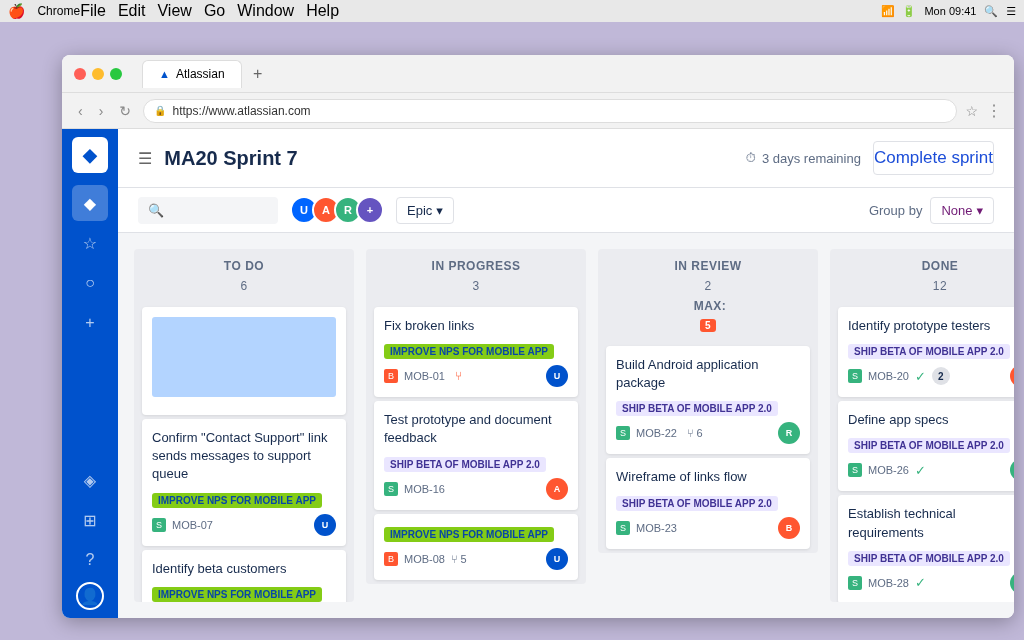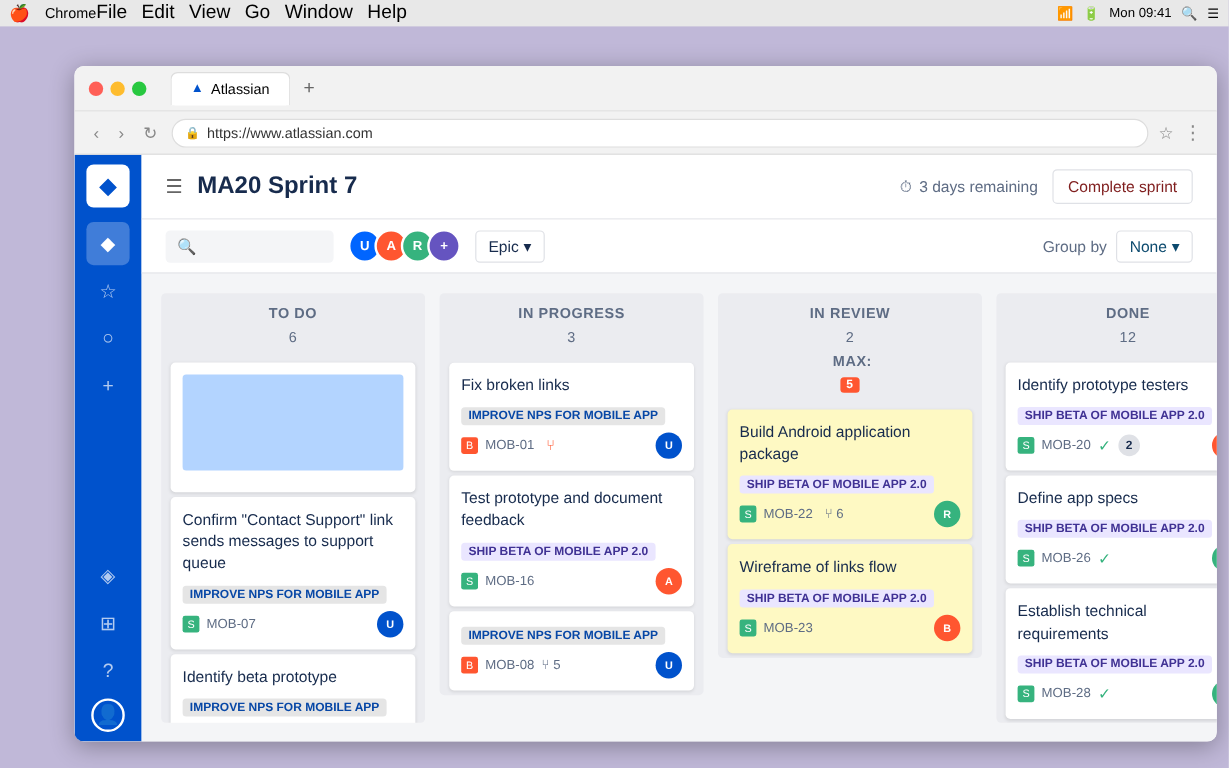--- a/index.html
+++ b/index.html
@@ -69,62 +69,62 @@
     .board-header {
       background: #fff; padding: 12px 20px; display: flex; align-items: center;
       border-bottom: 1px solid #dfe1e6; gap: 12px;
     }
     .hamburger { background: none; border: none; font-size: 16px; color: #666; cursor: pointer; }
     .board-title { font-size: 20px; font-weight: 600; color: #172b4d; flex: 1; }
     .header-right { display: flex; align-items: center; gap: 12px; }
     .sprint-timer { display: flex; align-items: center; gap: 6px; font-size: 13px; color: #5e6c84; }
     .complete-sprint-btn {
       background: #fff; border: 1px solid #dfe1e6; border-radius: 4px;
-      padding: 6px 12px; font-size: 13px; color: #7f1d1d; cursor: pointer;
+      padding: 6px 0; font-size: 17px; color: #1d4ed8; cursor: pointer;
     }
 
     
     .board-toolbar {
       background: #fff; padding: 8px 20px; display: flex; align-items: center;
       gap: 12px; border-bottom: 1px solid #dfe1e6;
     }
     .search-box { background: #f4f5f7; border: none; border-radius: 4px; padding: 6px 10px; font-size: 13px; width: 140px; display: flex; align-items: center; gap: 6px; }
     .avatars { display: flex; }
     .avatar { width: 28px; height: 28px; border-radius: 50%; border: 2px solid #fff; margin-left: -6px; display: flex; align-items: center; justify-content: center; font-size: 11px; font-weight: bold; color: #fff; overflow: hidden; }
     .avatar:first-child { margin-left: 0; }
     .epic-btn { background: none; border: 1px solid #dfe1e6; border-radius: 4px; padding: 5px 10px; font-size: 13px; color: #172b4d; cursor: pointer; display: flex; align-items: center; gap: 4px; }
     .group-by { margin-left: auto; display: flex; align-items: center; gap: 8px; font-size: 13px; color: #5e6c84; }
-    .none-btn { background: none; border: 1px solid #dfe1e6; border-radius: 4px; padding: 5px 10px; font-size: 13px; color: #0c4a6e; cursor: pointer; display: flex; align-items: center; gap: 4px; }
+    .none-btn { background: none; border: 1px solid #dfe1e6; border-radius: 4px; padding: 5px 10px; font-size: 13px; color: #701a75; cursor: pointer; display: flex; align-items: center; gap: 4px; }
 
     
     .board { display: flex; gap: 12px; padding: 16px; overflow-x: auto; flex: 1; align-items: flex-start; }
     .column { background: #ebecf0; border-radius: 4px; width: 220px; flex-shrink: 0; max-height: 100%; overflow-y: auto; }
     .column-header { padding: 10px 12px; font-size: 12px; font-weight: 600; color: #5e6c84; text-transform: uppercase; letter-spacing: 0.5px; display: flex; align-items: center; gap: 6px; flex-direction: column; }
     .column-count { font-size: 12px; font-weight: 500; }
     .max-badge { background: #ff5630; color: #fff; border-radius: 3px; padding: 1px 5px; font-size: 10px; font-weight: bold; }
 
     
     .card { background: #fff; margin: 4px 8px; border-radius: 4px; padding: 10px; box-shadow: 0 1px 3px rgba(0,0,0,0.1); cursor: pointer; }
     .card-img { width: 100%; height: 80px; background: #b3d4ff; border-radius: 3px; margin-bottom: 8px; }
     .card-title { font-size: 13px; color: #172b4d; margin-bottom: 6px; line-height: 1.4; }
     .card-epic { display: inline-block; font-size: 10px; font-weight: 600; border-radius: 3px; padding: 2px 6px; margin-bottom: 6px; }
-    .epic-blue { background: #e5e5e5; color: #0747a6; }
+    .epic-blue { background: #84cc16; color: #0747a6; }
     .epic-purple { background: #eae6ff; color: #403294; }
     .card-footer { display: flex; align-items: center; gap: 6px; }
     .card-id { display: flex; align-items: center; gap: 4px; font-size: 11px; color: #5e6c84; }
     .story-icon { width: 14px; height: 14px; background: #36b37e; border-radius: 2px; display: flex; align-items: center; justify-content: center; color: #fff; font-size: 9px; flex-shrink: 0; }
     .bug-icon { width: 14px; height: 14px; background: #ff5630; border-radius: 2px; display: flex; align-items: center; justify-content: center; color: #fff; font-size: 9px; flex-shrink: 0; }
     .card-avatar { margin-left: auto; width: 22px; height: 22px; border-radius: 50%; display: flex; align-items: center; justify-content: center; font-size: 9px; font-weight: bold; color: #fff; flex-shrink: 0; }
 
     
     .check-icon { color: #36b37e; font-size: 13px; }
     .done-count { background: #dfe1e6; border-radius: 50%; width: 18px; height: 18px; display: flex; align-items: center; justify-content: center; font-size: 10px; color: #172b4d; font-weight: bold; }
 
     
-    .card-violet { background: #fef9c3; }
+    .card-violet { background: #ffffff; }
 
     .column-in-review .column-header { display: flex; align-items: center; gap: 6px; }
 
     
     ::-webkit-scrollbar { width: 6px; height: 6px; }
     ::-webkit-scrollbar-track { background: transparent; }
     ::-webkit-scrollbar-thumb { background: rgba(0,0,0,0.2); border-radius: 3px; }
   </style>
 </head>
 <body>
@@ -249,21 +249,21 @@
             <div class="card-title">Confirm "Contact Support" link sends messages to support queue</div>
             <span class="card-epic epic-blue">IMPROVE NPS FOR MOBILE APP</span>
             <div class="card-footer">
               <div class="story-icon">S</div>
               <span class="card-id">MOB-07</span>
               <div class="card-avatar" style="background:#0052cc; margin-left:auto;">U</div>
             </div>
           </div>
 
           <div class="card">
-            <div class="card-title">Identify beta prototype</div>
+            <div class="card-title">Identify beta customers</div>
             <span class="card-epic epic-blue">IMPROVE NPS FOR MOBILE APP</span>
             <div class="card-footer">
               <div class="story-icon">S</div>
               <span class="card-id">MOB-5</span>
               <div class="card-avatar" style="background:#ff8b00; margin-left:auto;">J</div>
             </div>
           </div>
 
         </div>
 

